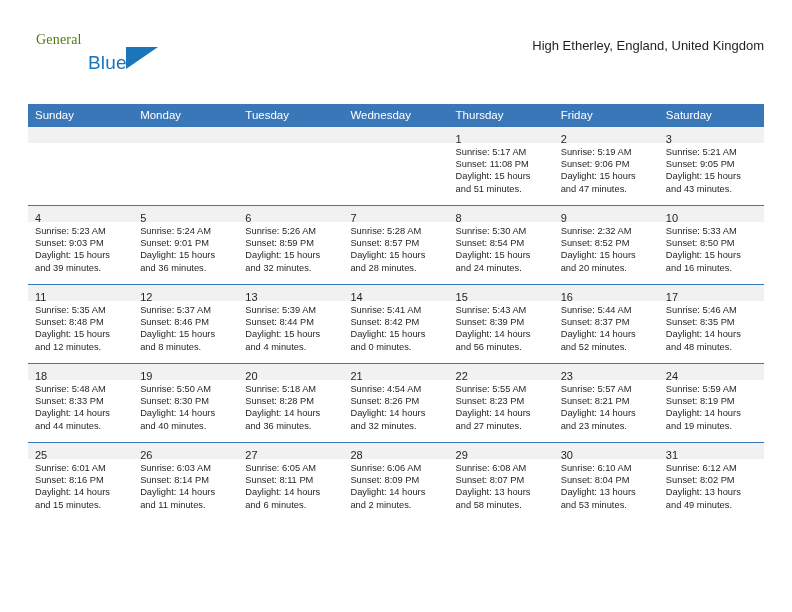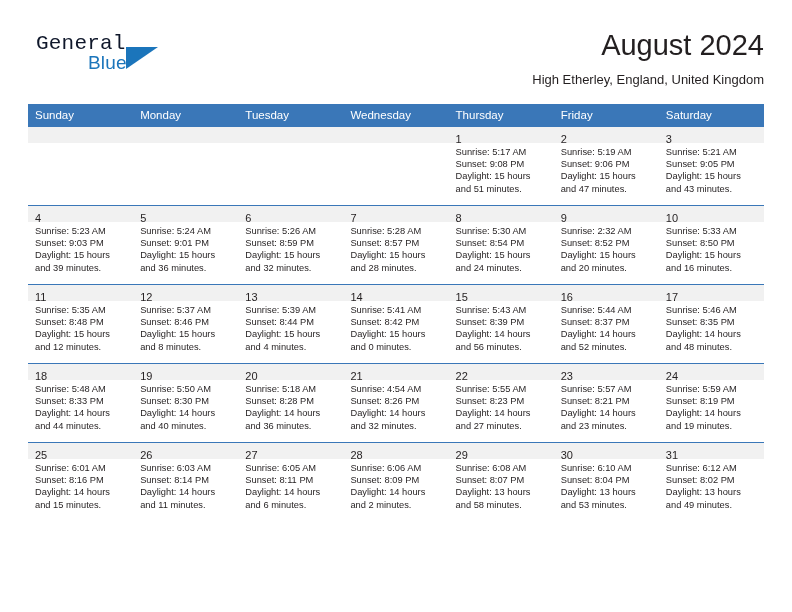--- a/index.html
+++ b/index.html
@@ -34,24 +34,24 @@
     position: absolute;
     left: 0;
     top: 4px;
     width: 240px;
     height: 56px;
   }
   .brand-general {
     position: absolute;
     left: 8px;
     top: 0px;
-    font-size: 21px;
+    font-size: 14px;
     letter-spacing: 0.2px;
-    color: #0f172a;
-    font-family: Liberation Mono, monospace;
+    color: #4d7c0f;
+    font-family: Liberation Serif, serif;
   }
   .brand-blue {
     position: absolute;
     left: 60px;
     top: 20px;
     font-size: 19px;
     letter-spacing: 0.2px;
     color: #1b75bb;
     font-family: "Liberation Sans", sans-serif;
   }
@@ -158,21 +158,20 @@
 
   <div class="header">
 
     <div class="brand">
       <span class="brand-general">General</span>
       <span class="brand-triangle"></span>
       <span class="brand-blue">Blue</span>
     </div>
 
     <div class="title-block">
-      <h1 class="cal-title">August 2024</h1>
       <p class="cal-location">High Etherley, England, United Kingdom</p>
     </div>
 
   </div>
 
   <table class="calendar">
     <thead>
       <tr>
         <th>Sunday</th>
         <th>Monday</th>
@@ -227,21 +226,21 @@
                 <div class="cell-line"></div>
                 <div class="cell-line"></div>
               </div>
             </div>
           </td>
           <td>
             <div class="cell-inner">
               <div class="daynum-band"><span class="daynum">1</span></div>
               <div class="cell-lines">
                 <div class="cell-line">Sunrise: 5:17 AM</div>
-                <div class="cell-line">Sunset: 9:08 PM</div>
+                <div class="cell-line">Sunset: 11:08 PM</div>
                 <div class="cell-line">Daylight: 15 hours</div>
                 <div class="cell-line">and 51 minutes.</div>
               </div>
             </div>
           </td>
           <td>
             <div class="cell-inner">
               <div class="daynum-band"><span class="daynum">2</span></div>
               <div class="cell-lines">
                 <div class="cell-line">Sunrise: 5:19 AM</div>

